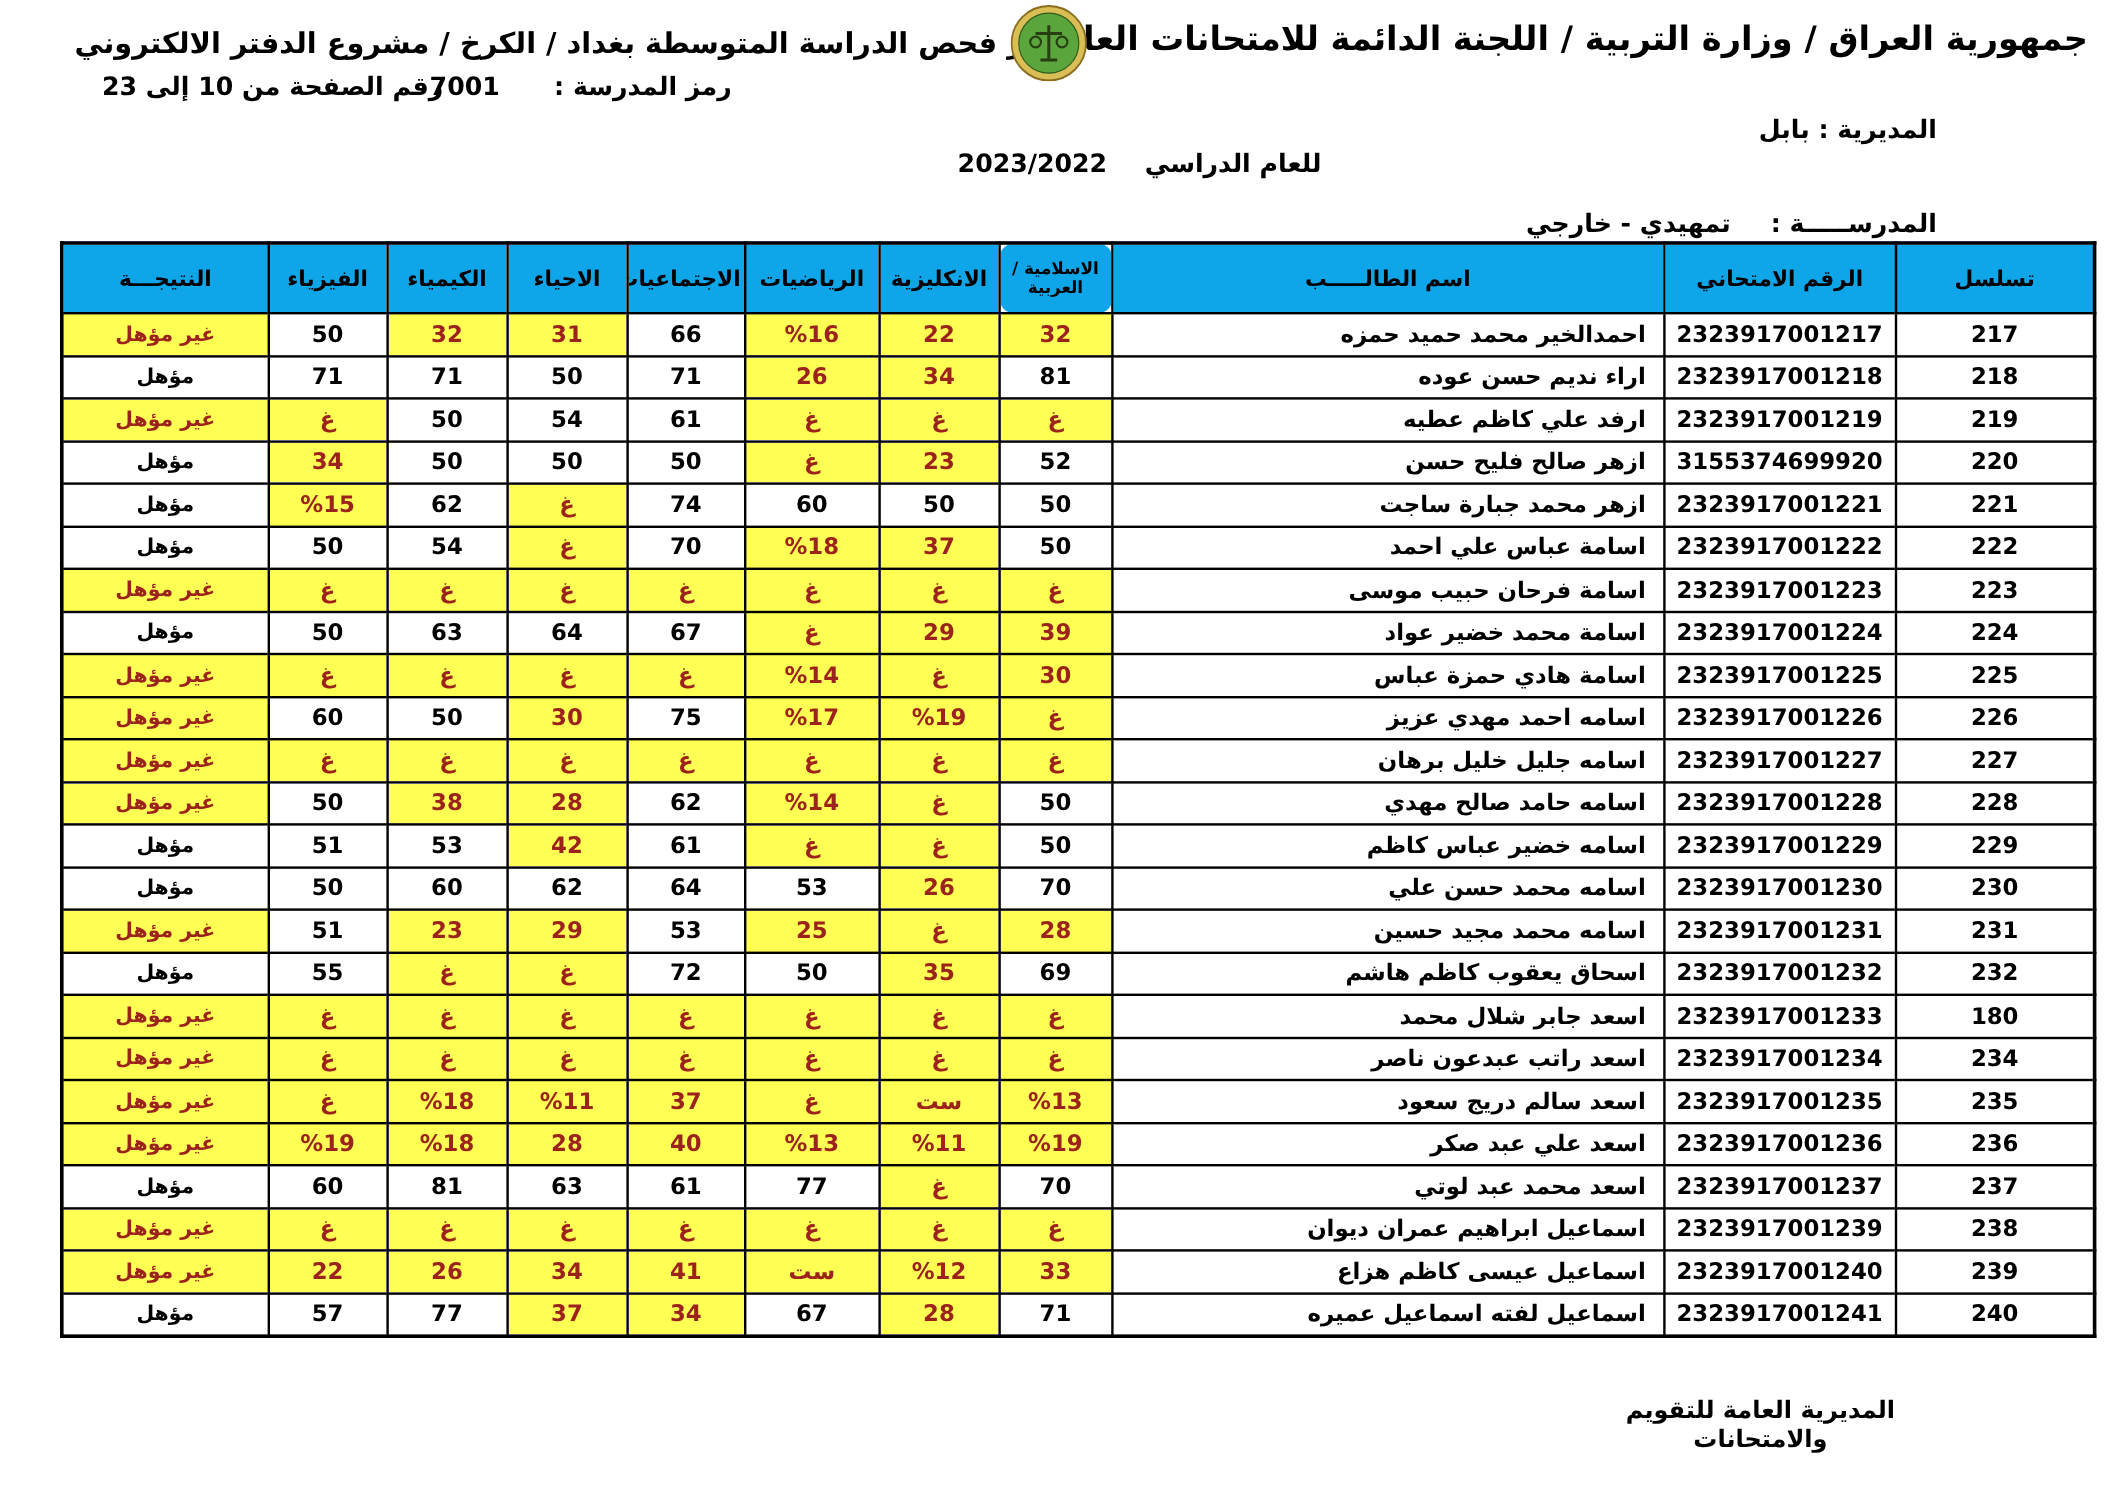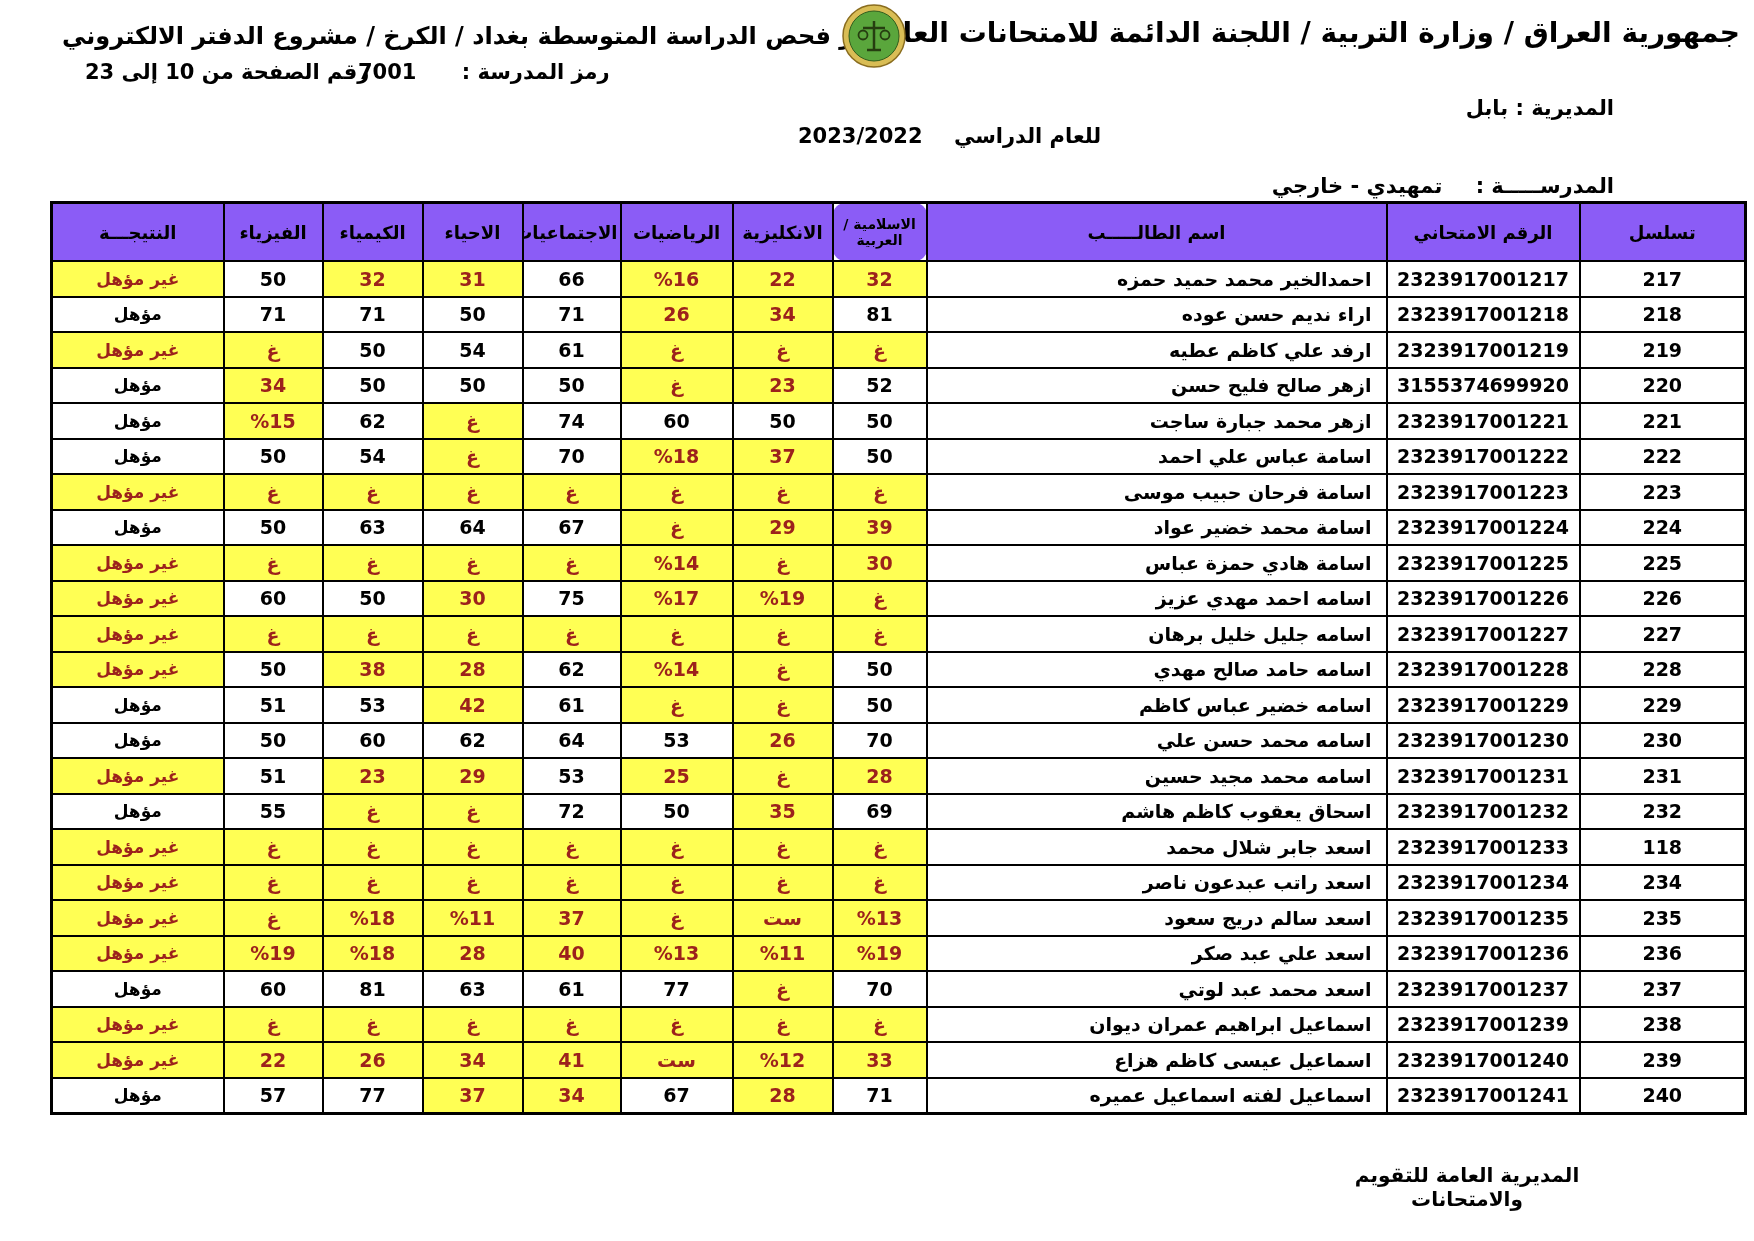--- a/index.html
+++ b/index.html
@@ -23,21 +23,21 @@
   .year-line .val{margin-right:24px;}
   .school-line{top:152px;right:140px;margin-top:22px;}
   .school-line .val{margin-right:26px;}
   
   table.results{
     position:absolute;top:201px;left:50px;width:1694px;
     border-collapse:collapse;table-layout:fixed;border:3px solid #000;
   }
   .results th,.results td{border:2px solid #000;overflow:hidden;font-weight:bold;}
   .results thead tr{height:49px;}
-  .results th{background:#8b5cf6;font-size:18px;padding:12px 2px;}
+  .results th{background:#0ea5e9;font-size:18px;padding:12px 2px;}
   .results th.h3{font-size:14px;border-radius:12px;}
   .results tbody tr{height:35.5px;}
   .results td{font-size:19px;text-align:center;vertical-align:middle;padding:0;}
   .results td.name{text-align:right;padding:0 14px 0 4px;}
   .results td.score{direction:ltr;}
   .results td.result{font-size:17px;}
   .results .fail{background:#ffff54;color:#9c221c;}
   
   .footer-credit{position:absolute;top:1143px;right:132px;width:310px;text-align:center;}
   .footer-credit .l1{font-size:22px;}
@@ -321,21 +321,21 @@
           <td class="score">69</td>
           <td class="score fail">35</td>
           <td class="score">50</td>
           <td class="score">72</td>
           <td class="score fail">غ</td>
           <td class="score fail">غ</td>
           <td class="score">55</td>
           <td class="result">مؤهل</td>
         </tr>
         <tr>
-          <td class="serial">118</td>
+          <td class="serial">180</td>
           <td class="exam">2323917001233</td>
           <td class="name">اسعد جابر شلال محمد</td>
           <td class="score fail">غ</td>
           <td class="score fail">غ</td>
           <td class="score fail">غ</td>
           <td class="score fail">غ</td>
           <td class="score fail">غ</td>
           <td class="score fail">غ</td>
           <td class="score fail">غ</td>
           <td class="result fail">غير مؤهل</td>

